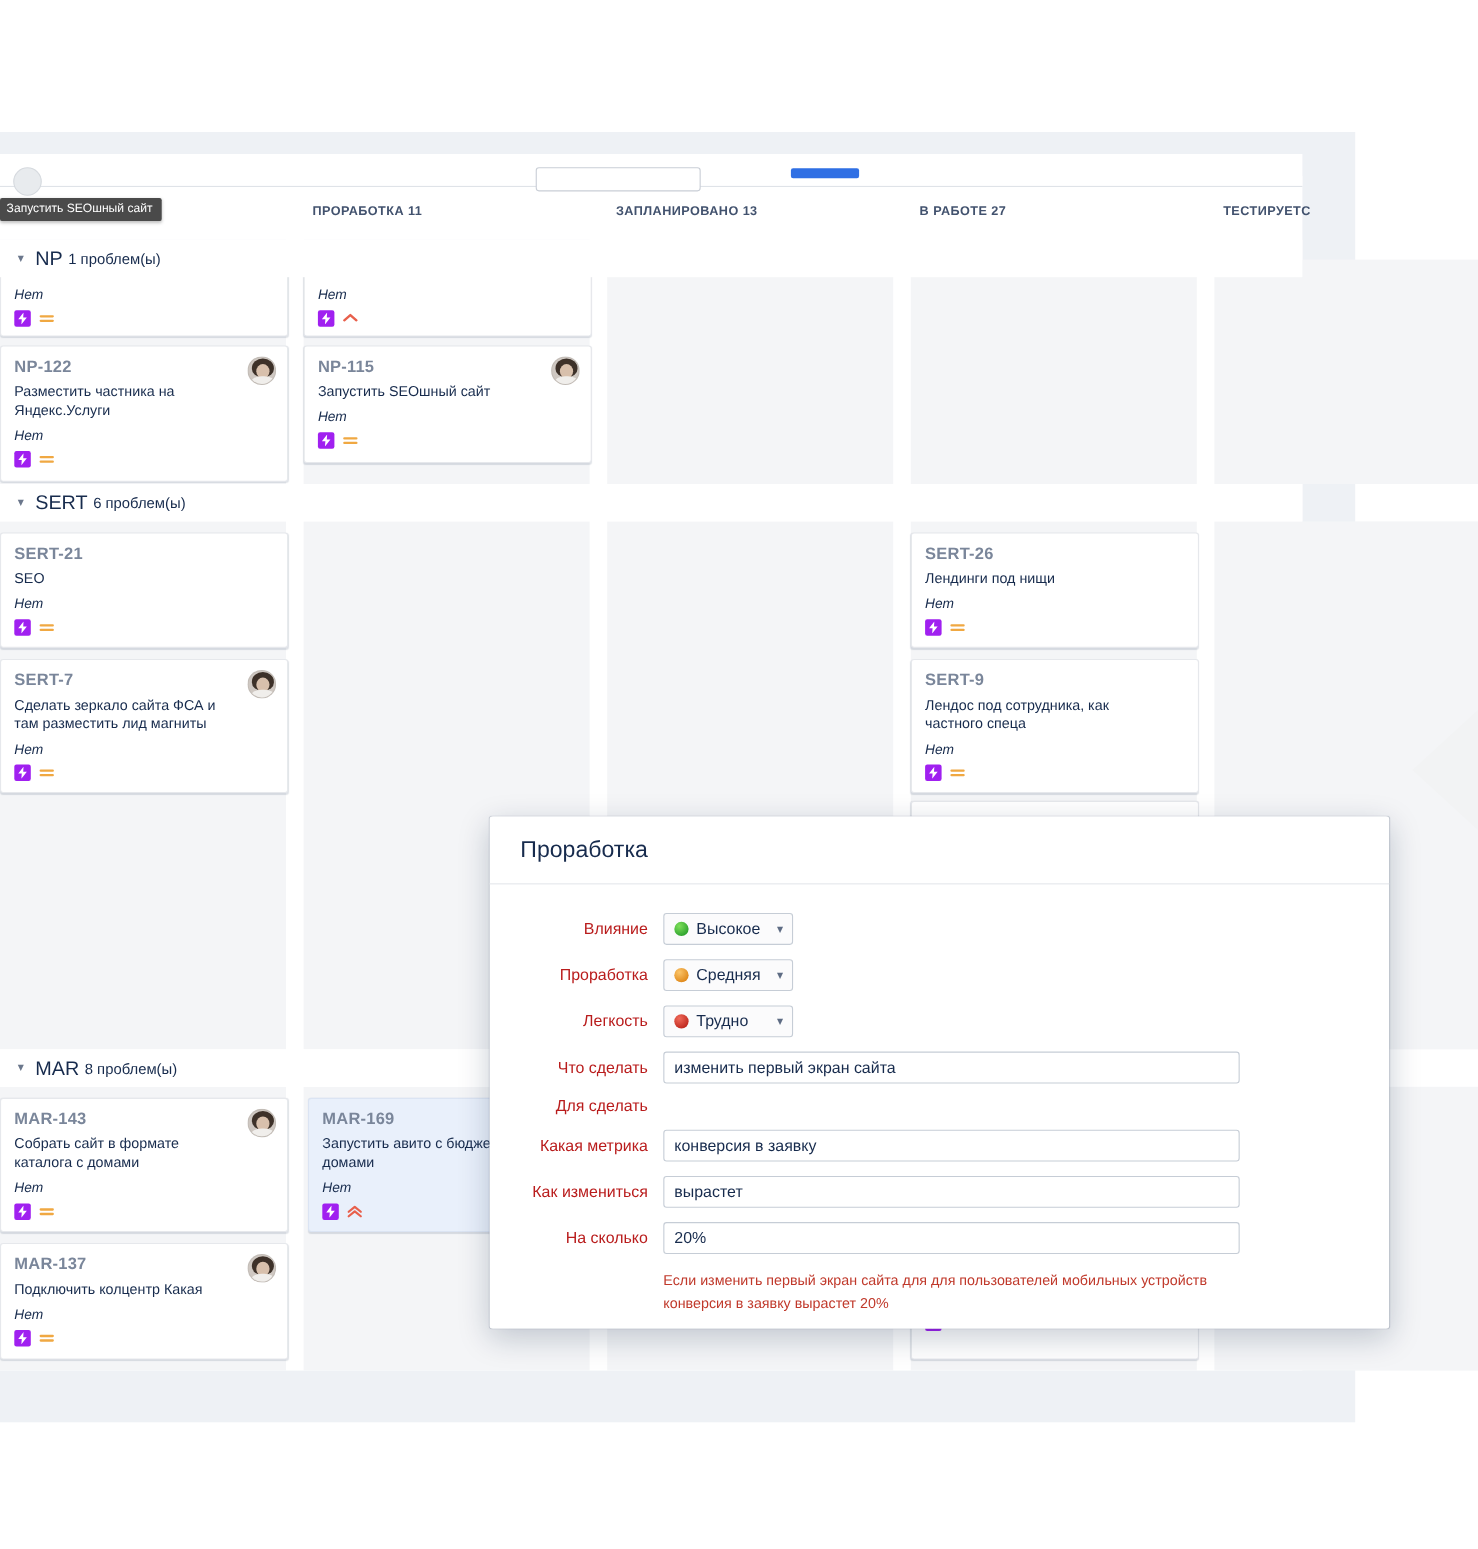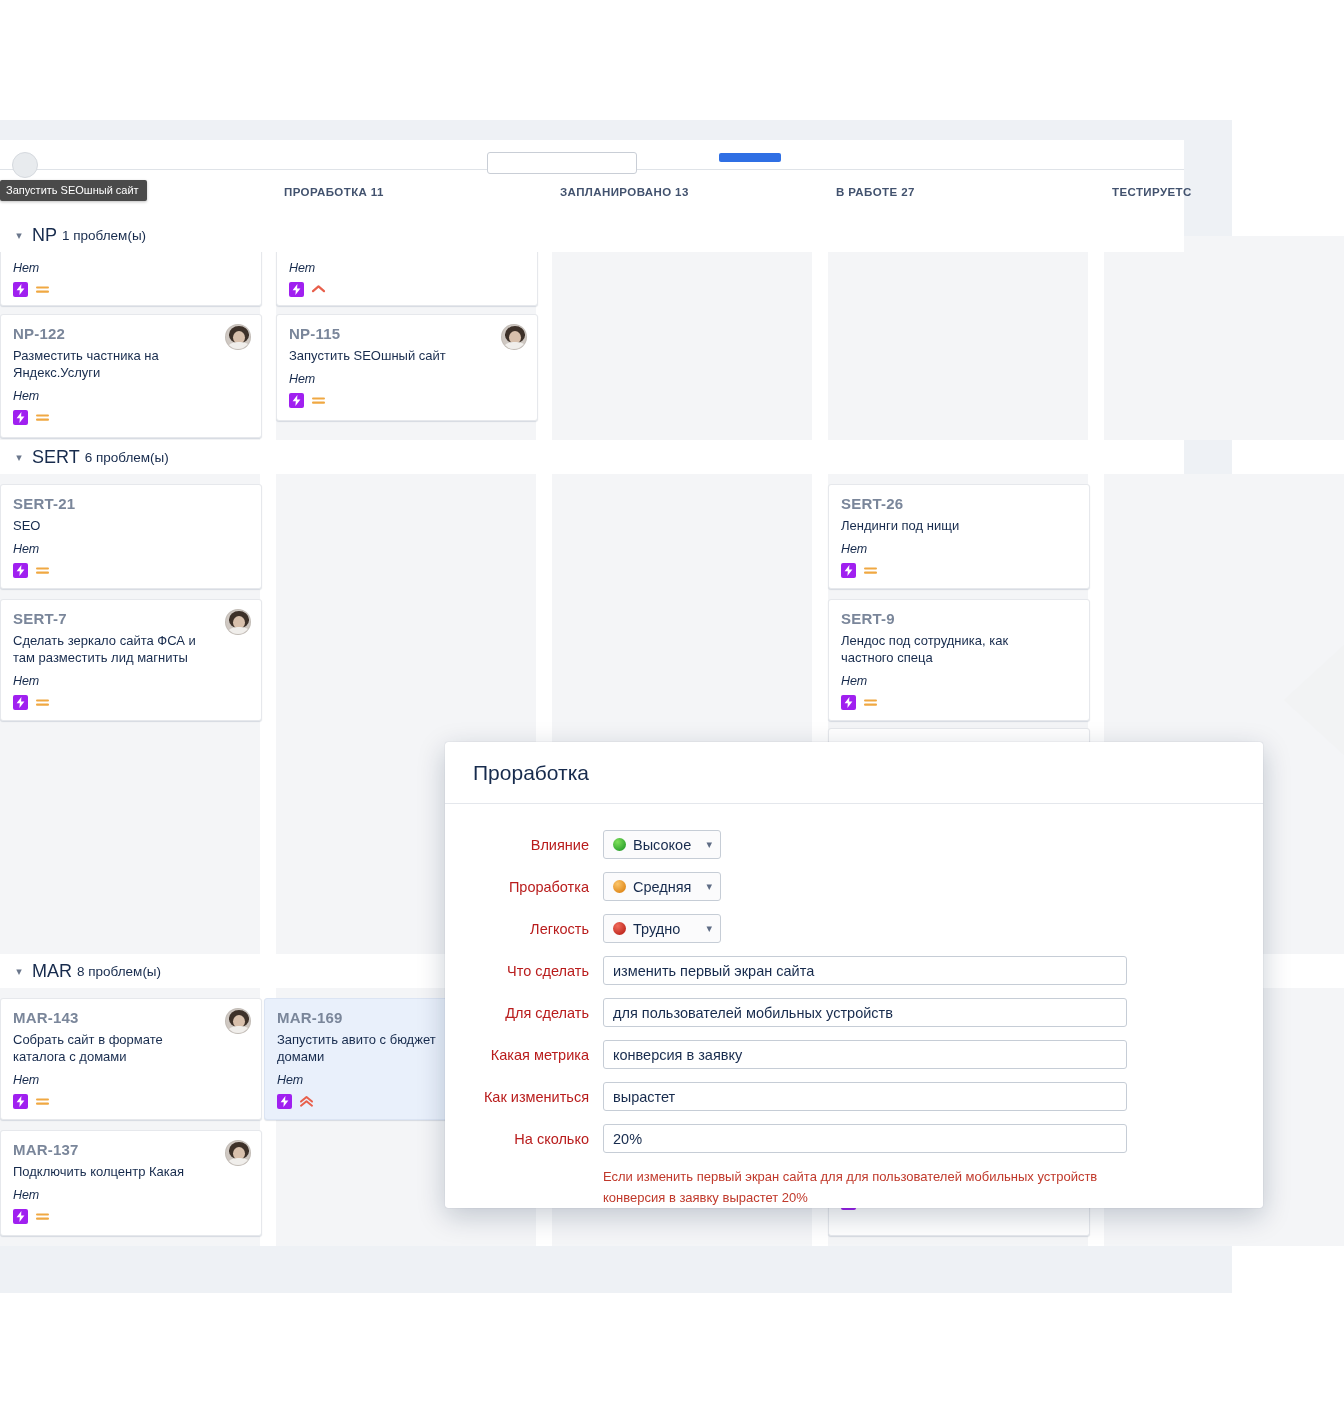--- a/index.html
+++ b/index.html
@@ -444,21 +444,21 @@
           <rect x="1" y="7.6" width="13" height="2.1" rx="1" fill="#f0a842"></rect>
         </svg>
       </div>
       <div class="card-avatar">
           <span class="hair"></span>
           <span class="face"></span>
           <span class="body"></span>
         </div>
     </div>
 
-    <div class="card sel" style="left:264px; top:780px; width:262px; height:122px">
+    <div class="card sel" style="left:280px; top:780px; width:262px; height:122px">
       <div class="card-key">MAR-169</div>
       <div class="card-title" style="width:170px">Запустить авито с бюджет домами</div>
       <div class="card-sub">Нет</div>
       <div class="card-icons">
         <span class="ic-epic">
             <svg viewBox="0 0 9 11">
               <path d="M5.4 0L0.6 6.2h3.2L3.4 11 8.4 4.6H5.1z" fill="#fff"></path>
             </svg>
           </span>
         <svg class="ic-pri" viewBox="0 0 15 13">
@@ -543,21 +543,20 @@
         </div>
       </div>
 
       <div class="frow">
         <div class="flabel">Что сделать</div>
         <input class="finput" type="text" value="изменить первый экран сайта" style="">
       </div>
 
       <div class="frow">
         <div class="flabel">Для сделать</div>
-        <input class="finput" type="text" value="для пользователей мобильных устройств" style="">
       </div>
 
       <div class="frow">
         <div class="flabel">Какая метрика</div>
         <input class="finput" type="text" value="конверсия в заявку" style="">
       </div>
 
       <div class="frow">
         <div class="flabel">Как измениться</div>
         <input class="finput" type="text" value="вырастет" style="">

